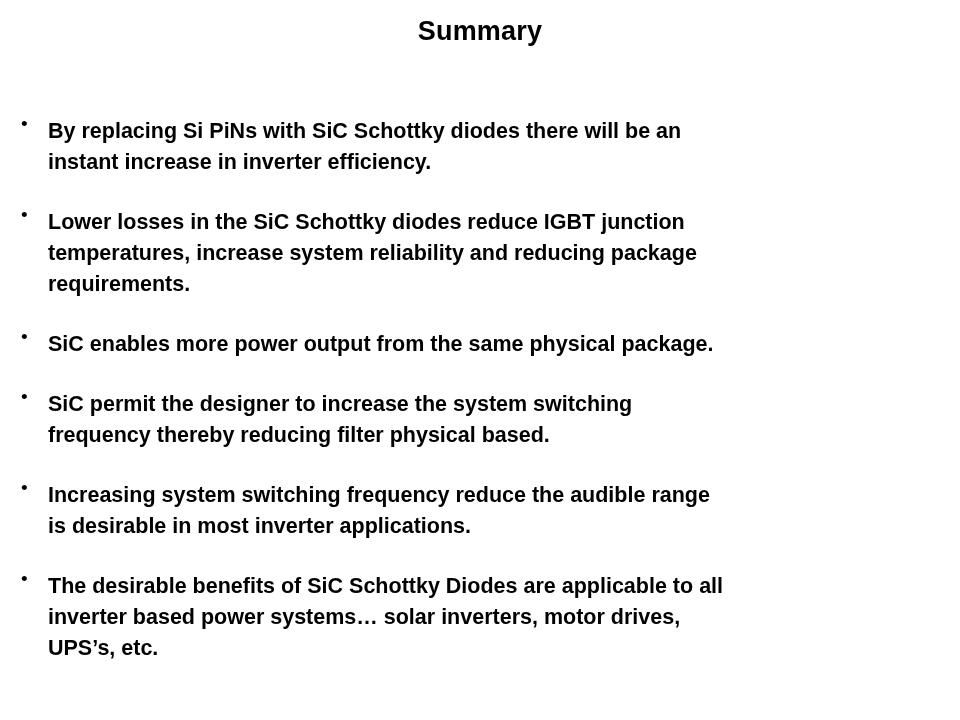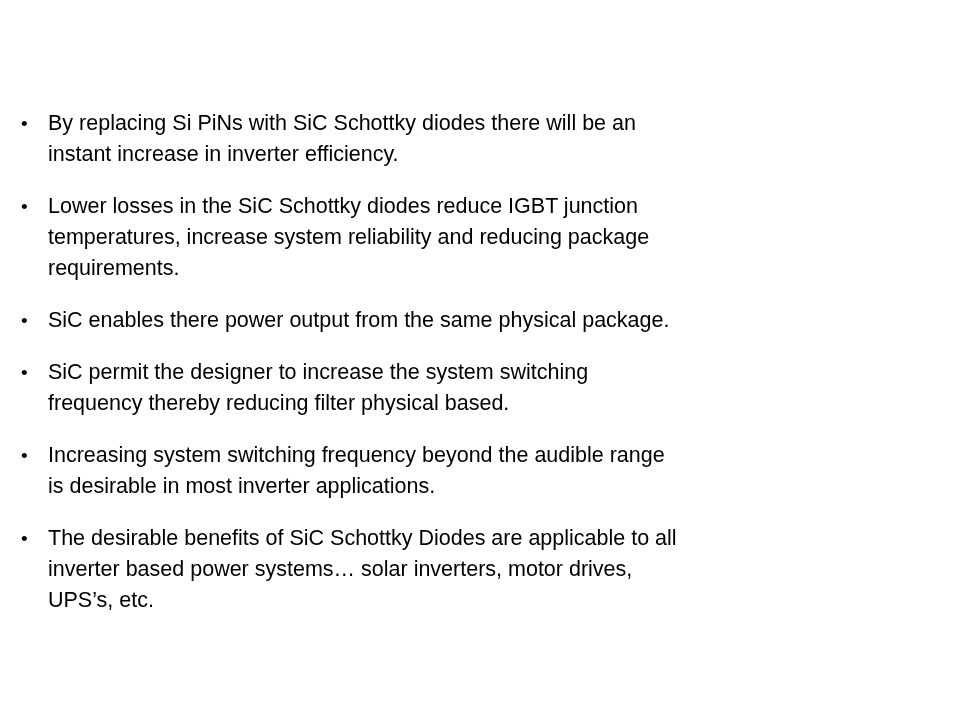--- a/index.html
+++ b/index.html
@@ -49,60 +49,62 @@
     width: 30px;
     font-size: 19px;
     line-height: 31px;
     text-align: left;
     padding-left: 3px;
     box-sizing: border-box;
   }
   .bullet-text {
     flex: 1 1 auto;
     font-size: 21.5px;
-    font-weight: normal;
+    font-weight: bold;
     line-height: 31px;
     white-space: pre-line;
+    margin-top: 8px;
   }
 </style>
 </head>
 <body>
 
 <div class="slide">
 
+  <div class="slide-title">Summary</div>
 
   <ul class="bullet-list">
 
     <li class="bullet-item">
       <span class="bullet-marker">•</span>
       <span class="bullet-text"> By replacing Si PiNs with SiC Schottky diodes there will be an
 instant increase in inverter efficiency.</span>
     </li>
 
     <li class="bullet-item">
       <span class="bullet-marker">•</span>
       <span class="bullet-text">Lower losses in the SiC Schottky diodes reduce IGBT junction
 temperatures, increase system reliability and reducing package
 requirements.</span>
     </li>
 
     <li class="bullet-item">
       <span class="bullet-marker">•</span>
-      <span class="bullet-text">SiC enables there power output from the same physical package.</span>
+      <span class="bullet-text">SiC enables more power output from the same physical package.</span>
     </li>
 
     <li class="bullet-item">
       <span class="bullet-marker">•</span>
       <span class="bullet-text">SiC permit the designer to increase the system switching
 frequency thereby reducing filter physical based.</span>
     </li>
 
     <li class="bullet-item">
       <span class="bullet-marker">•</span>
-      <span class="bullet-text">Increasing system switching frequency beyond the audible range
+      <span class="bullet-text">Increasing system switching frequency reduce the audible range
 is desirable in most inverter applications.</span>
     </li>
 
     <li class="bullet-item">
       <span class="bullet-marker">•</span>
       <span class="bullet-text">The desirable benefits of SiC Schottky Diodes are applicable to all
 inverter based power systems…  solar inverters, motor drives,
 UPS’s, etc.</span>
     </li>
 

